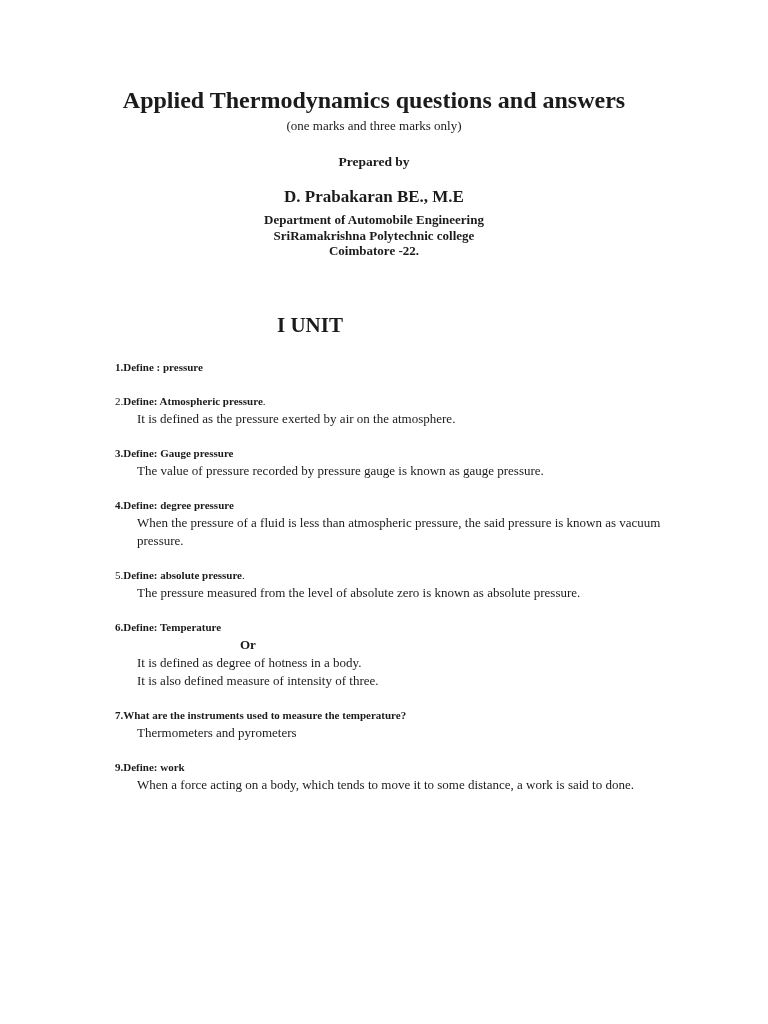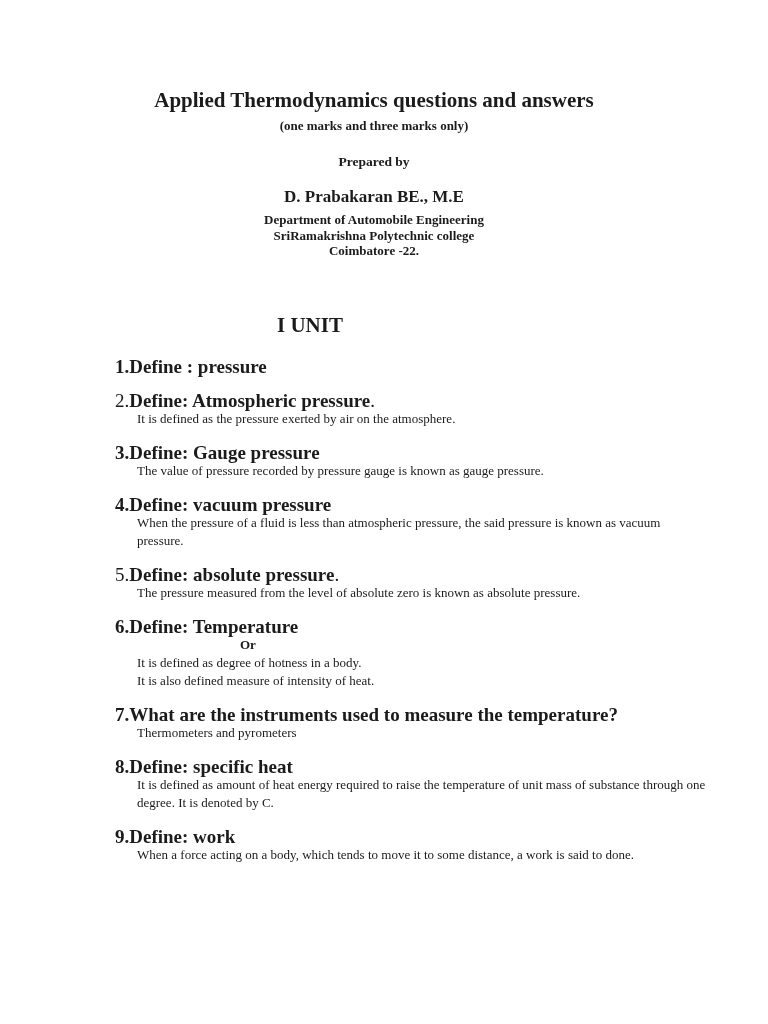--- a/index.html
+++ b/index.html
@@ -18,28 +18,28 @@
     width: 768px;
     height: 1024px;
     background: #ffffff;
   }
   
   .doc-header {
     text-align: center;
     margin: 88px 70px 0 50px; 
   }
   .doc-title {
-    font-size: 21px;
+    font-size: 24px;
     font-weight: bold;
     line-height: 24px;
     margin: 0;
   }
   .doc-subtitle {
     font-size: 13px;
-    font-weight: bold;
+    font-weight: normal;
     line-height: 16px;
     margin: 6px 0 12px 0;
   }
   .prepared-by {
     font-size: 13.5px;
     font-weight: bold;
     line-height: 16px;
     margin: 20px 0 0 0;
   }
   .author-name {
@@ -67,21 +67,21 @@
   
   .qa-list {
     margin: 21px 62px 0 115px;
     font-size: 13px;
     line-height: 18px;
   }
   .qa-item {
     margin: 0 0 16px 0;
   }
   .q-heading {
-    font-size: 19px;
+    font-size: 11px;
     font-weight: bold;
     line-height: 18px;
     margin: 0;
   }
   .q-num.num-light,
   .q-suffix {
     font-weight: normal;
   }
   .q-answer {
     margin: 0 0 0 22px;
@@ -118,45 +118,41 @@
       <h3 class="q-heading"><span class="q-num num-light">2.</span><span class="q-title">Define: Atmospheric pressure</span><span class="q-suffix">.</span></h3>
       <p class="q-answer">It is defined as the pressure exerted by air on the atmosphere.</p>
     </section>
 
     <section class="qa-item">
       <h3 class="q-heading"><span class="q-num">3.</span><span class="q-title">Define: Gauge pressure</span></h3>
       <p class="q-answer">The value of pressure recorded by pressure gauge is known as gauge pressure.</p>
     </section>
 
     <section class="qa-item">
-      <h3 class="q-heading"><span class="q-num">4.</span><span class="q-title">Define: vacuum pressure</span></h3>
+      <h3 class="q-heading"><span class="q-num">4.</span><span class="q-title">Define: degree pressure</span></h3>
       <p class="q-answer">When the pressure of a fluid is less than atmospheric pressure, the said pressure is known as vacuum pressure.</p>
     </section>
 
     <section class="qa-item">
       <h3 class="q-heading"><span class="q-num num-light">5.</span><span class="q-title">Define: absolute pressure</span><span class="q-suffix">.</span></h3>
       <p class="q-answer">The pressure measured from the level of absolute zero is known as absolute pressure.</p>
     </section>
 
     <section class="qa-item">
       <h3 class="q-heading"><span class="q-num">6.</span><span class="q-title">Define: Temperature</span></h3>
       <p class="q-answer or-line">Or</p>
       <p class="q-answer">It is defined as degree of hotness in a body.</p>
-      <p class="q-answer">It is also defined measure of intensity of heat.</p>
+      <p class="q-answer">It is also defined measure of intensity of three.</p>
     </section>
 
     <section class="qa-item">
       <h3 class="q-heading"><span class="q-num">7.</span><span class="q-title">What are the instruments used to measure the temperature?</span></h3>
       <p class="q-answer">Thermometers and pyrometers</p>
     </section>
 
-    <section class="qa-item">
-      <h3 class="q-heading"><span class="q-num">8.</span><span class="q-title">Define: specific heat</span></h3>
-      <p class="q-answer">It is defined as amount of heat energy required to raise the temperature of unit mass of substance through one degree. It is denoted by C.</p>
-    </section>
 
     <section class="qa-item">
       <h3 class="q-heading"><span class="q-num">9.</span><span class="q-title">Define: work</span></h3>
       <p class="q-answer">When a force acting on a body, which tends to move it to some distance, a work is said to done.</p>
     </section>
 
   </main>
 
 </div>
 

